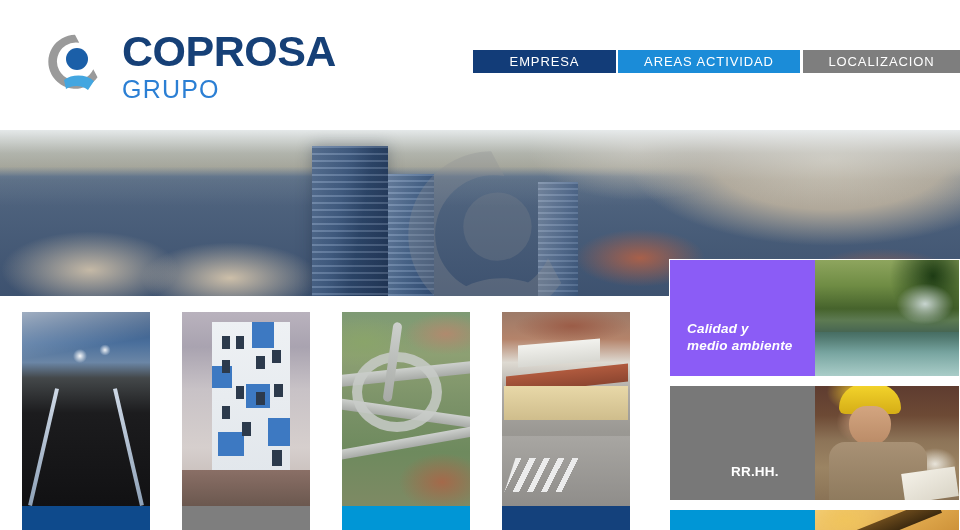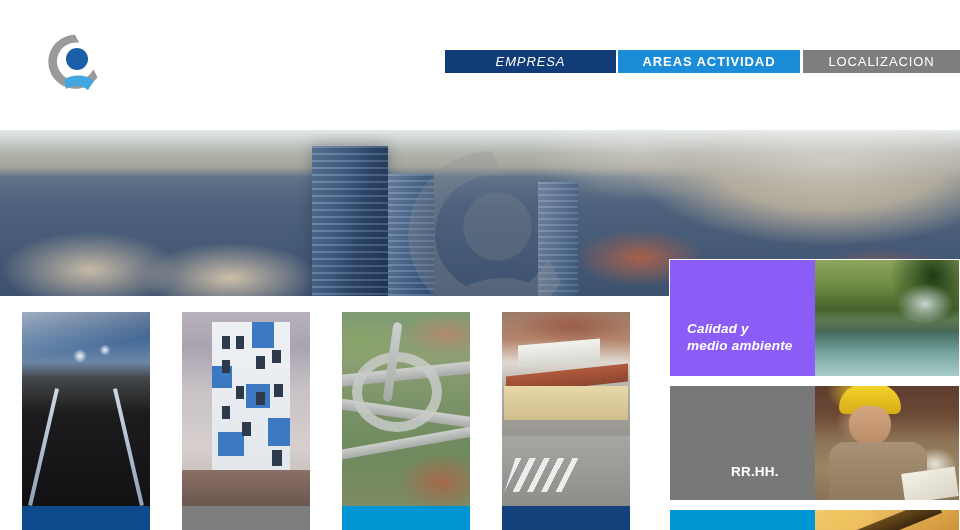--- a/index.html
+++ b/index.html
@@ -74,21 +74,21 @@
     justify-content: center;
     color: #ffffff;
     font-size: 13px;
     letter-spacing: 0.9px;
     font-family: "Liberation Sans", sans-serif;
     cursor: pointer;
     white-space: nowrap;
     padding: 0 14px;
   }
 
-  .nav-item.empresa   { background: #123c78; width: 171px; font-style: italic; }
+  .nav-item.empresa   { background: #123c78; width: 143px; }
   .nav-item.areas     { background: #1b8cd8; width: 182px; margin-left: 2px; }
   .nav-item.local     { background: #7e7e7e; width: 157px; margin-left: 3px; }
 
   
   #hero {
     position: absolute;
     left: 0; top: 130px;
     width: 960px; height: 166px;
     overflow: hidden;
     z-index: 1;
@@ -386,26 +386,30 @@
       <svg width="74" height="74" viewBox="0 0 74 74">
 
         <path d="M52 13 A27 27 0 1 0 52 61 L52 52 A19 19 0 1 1 52 22 Z" fill="#9a9a9a" transform="rotate(-28 37 37)"></path>
 
         <circle cx="41" cy="33" r="11" fill="#1b5fa8"></circle>
 
         <path d="M28 54 C36 48 50 48 58 55 L52 64 C46 59 36 59 30 63 Z" fill="#43a6e0"></path>
       </svg>
     </div>
 
+    <div id="logo-wordmark">
+      <div class="logo-coprosa">COPROSA</div>
+      <div class="logo-grupo">GRUPO</div>
+    </div>
 
   </div>
 
   <nav id="nav">
     <div class="nav-item empresa" style="background: rgb(18, 60, 120);">EMPRESA</div>
-    <div class="nav-item areas" style="background: rgb(27, 140, 216); font-weight: bold;">AREAS ACTIVIDAD</div>
+    <div class="nav-item areas" style="background: rgb(27, 140, 216);">AREAS ACTIVIDAD</div>
     <div class="nav-item local" style="background: rgb(126, 126, 126);">LOCALIZACION</div>
   </nav>
 
 </div>
 
 <div id="hero">
 
   <div id="hero-photo"></div>
   <div id="hero-tower"></div>
   <div id="hero-tower2"></div>

